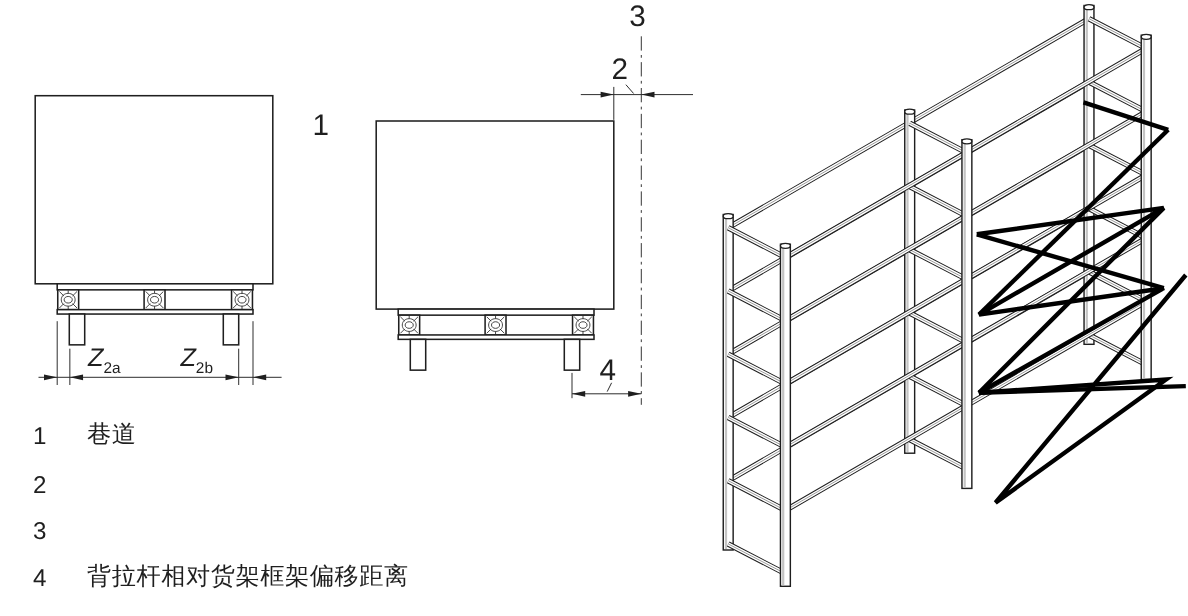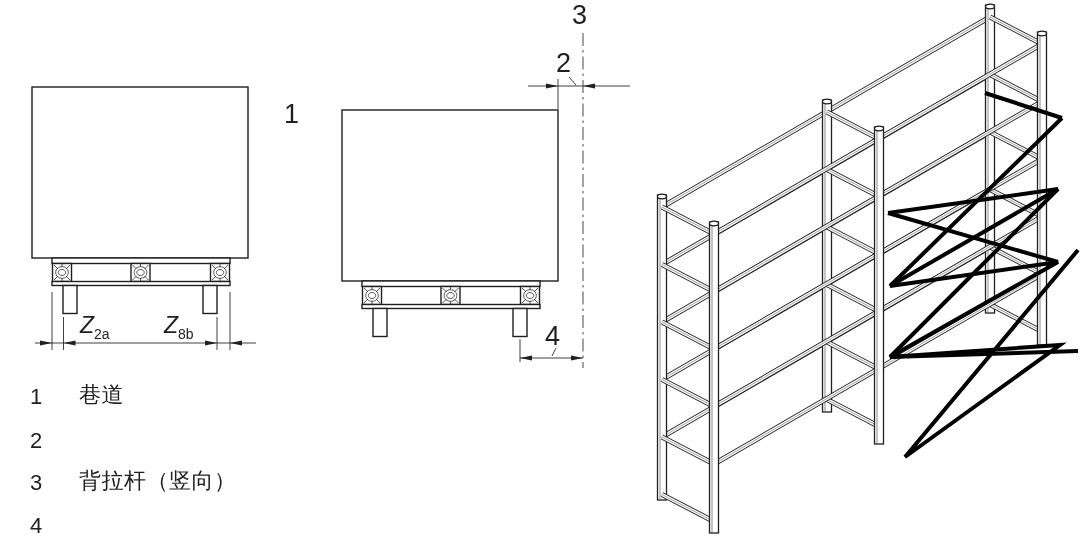--- a/index.html
+++ b/index.html
@@ -148,31 +148,31 @@
 
   <div class="callout" style="left:284px;top:101px">1</div>
   <div class="callout" style="left:556px;top:50px">2</div>
   <div class="callout" style="left:572px;top:2px">3</div>
   <div class="callout" style="left:545px;top:323px">4</div>
 
   <div class="zdim" style="left:80px;top:314px">
     <span class="zbase">Z</span><span class="zsub">2a</span>
   </div>
   <div class="zdim" style="left:164px;top:314px">
-    <span class="zbase">Z</span><span class="zsub">8b</span>
+    <span class="zbase">Z</span><span class="zsub">2b</span>
   </div>
 
   <div class="lrow" style="top:384px">
     <span class="lnum">1</span>
     <span class="ltext">巷道</span>
   </div>
   <div class="lrow" style="top:428px">
     <span class="lnum">2</span>
   </div>
   <div class="lrow" style="top:470px">
     <span class="lnum">3</span>
-    <span class="ltext">背拉杆（竖向）</span>
   </div>
   <div class="lrow" style="top:513px">
     <span class="lnum">4</span>
+    <span class="ltext">背拉杆相对货架框架偏移距离</span>
   </div>
 
 </div>
 
 </body></html>

